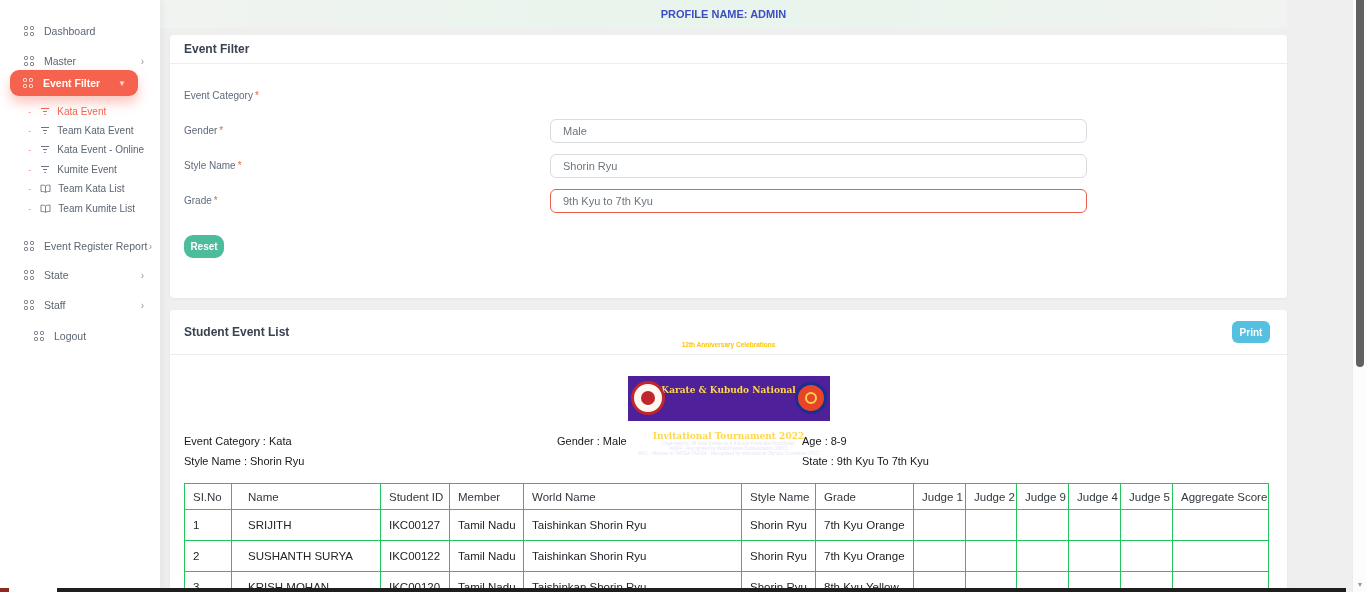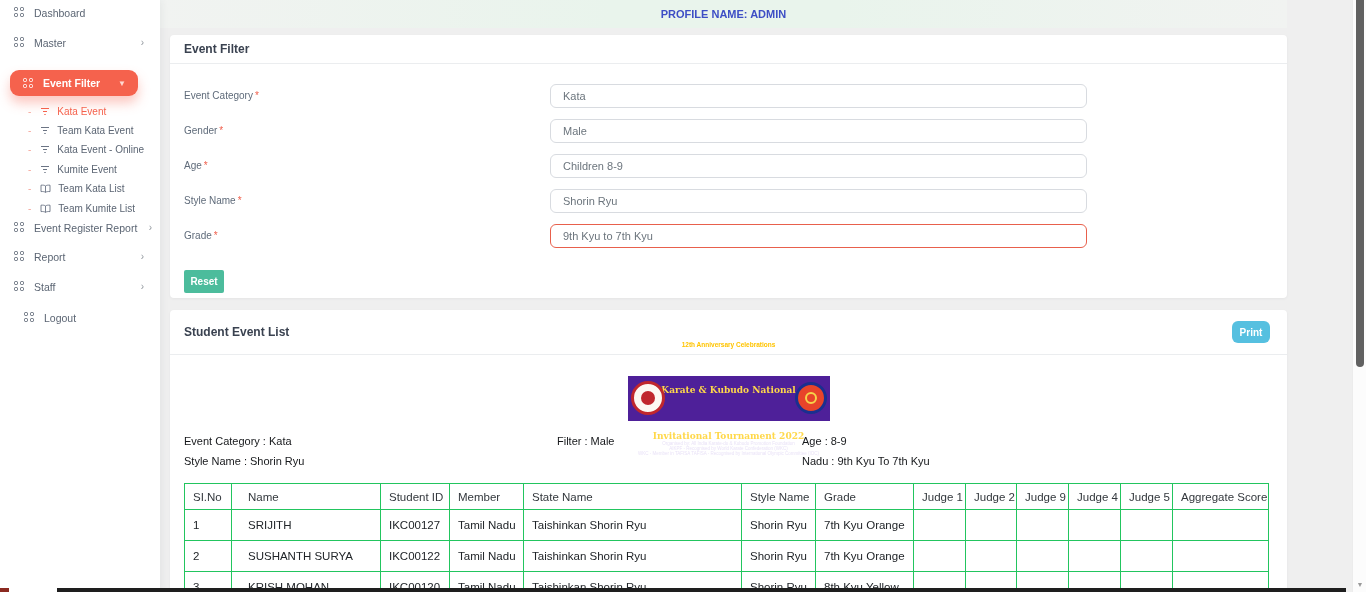--- a/index.html
+++ b/index.html
@@ -2,22 +2,22 @@
 <html><head>
 <meta charset="utf-8">
 <style>
   * { margin:0; padding:0; box-sizing:border-box; }
   html,body { width:1366px; height:592px; overflow:hidden; }
   body { position:relative; font-family:"Liberation Sans", sans-serif; background:#efefef; }
 
   
   .sidebar { position:absolute; left:0; top:0; width:160px; height:592px; background:#fff;
              box-shadow:1px 0 8px rgba(40,50,70,.07); z-index:4; }
-  .nav-item { position:absolute; left:0; width:160px; height:30px; display:flex; align-items:flex-start;
-              padding-left:14px; color:#5b6573; font-size:10.5px; cursor:pointer; }
+  .nav-item { position:absolute; left:0; width:160px; height:30px; display:flex; align-items:flex-end;
+              padding-left:24px; color:#5b6573; font-size:10.5px; cursor:pointer; }
   .nav-item .lbl { margin-left:9px; }
   .grid-ic { width:11px; height:11px; display:grid; grid-template-columns:4px 4px; grid-template-rows:4px 4px; gap:2px; flex:none; }
   .grid-ic i { display:block; border:1.1px solid currentColor; border-radius:1.5px; }
   .chev { margin-left:auto; margin-right:16px; font-size:10px; color:#93999f; }
   .nav-active { position:absolute; left:10px; top:70px; width:128px; height:26px; background:#f5624d;
                 border-radius:9px; color:#fff; display:flex; align-items:center; padding-left:13px;
                 font-size:10.5px; font-weight:bold; box-shadow:0 7px 12px rgba(245,98,77,.35); cursor:pointer; }
   .nav-active .lbl { margin-left:9px; }
   .nav-active .chevd { margin-left:auto; margin-right:12px; font-size:8px; color:#ffd9d2; }
   .sub-item { position:absolute; left:0; width:160px; height:19px; display:flex; align-items:center;
@@ -46,21 +46,21 @@
 
   
   .form { padding:20px 14px 0 14px; }
   .form-row { position:relative; height:35px; }
   .form-label { position:absolute; left:0; top:6px; font-size:10px; color:#5f6b7a; }
   .req { color:#f0604d; margin-left:2px; }
   .form-input { position:absolute; left:366px; top:0; width:537px; height:24px; border:1px solid #d8dbe0;
                 border-radius:6px; padding:0 12px; font-size:11px; color:#6c757d; background:#fff;
                 font-family:inherit; outline:none; }
   .form-input.error { border:1px solid #e8604c; }
-  .btn-reset { margin-top:11px; width:40px; height:23px; background:#4cbc9c; border:none; border-radius:2px;
+  .btn-reset { margin-top:11px; width:40px; height:23px; background:#4cbc9c; border:none; border-radius:9px;
                color:#fff; font-size:10px; font-weight:bold; font-family:inherit; cursor:pointer; }
 
   
   .btn-print { position:absolute; right:17px; top:11px; width:38px; height:22px; background:#56c0e0;
                border:none; border-radius:6px; color:#fff; font-size:10px; font-weight:bold;
                font-family:inherit; cursor:pointer; }
   .banner { position:relative; width:202px; height:45px; margin:21px auto 0 auto; background:#4e2099;
             display:flex; flex-direction:column; align-items:center; justify-content:center; padding:1px 0; }
   .banner .l1 { font-size:6.5px; font-weight:bold; color:#ffc400; line-height:8px; }
   .banner .l2, .banner .l3 { font-family:"DejaVu Serif", serif; font-size:9px; font-weight:bold;
@@ -204,21 +204,21 @@
     <span class="chev" style="margin-right:8px;">›</span>
   </div>
 
   <div class="nav-item" style="top:251px;">
     <span class="grid-ic">
         <i></i>
         <i></i>
         <i></i>
         <i></i>
       </span>
-    <span class="lbl">Report</span>
+    <span class="lbl">State</span>
     <span class="chev">›</span>
   </div>
 
   <div class="nav-item" style="top:281px;">
     <span class="grid-ic">
         <i></i>
         <i></i>
         <i></i>
         <i></i>
       </span>
@@ -242,32 +242,27 @@
 </div>
 
 <div class="card card1">
   <div class="card-head">
     <span>Event Filter</span>
   </div>
   <div class="form">
 
     <div class="form-row">
       <span class="form-label"><span>Event Category</span><span class="req">*</span></span>
-      <input class="form-input" readonly="" value="Kata" style="">
     </div>
 
     <div class="form-row">
       <span class="form-label"><span>Gender</span><span class="req">*</span></span>
       <input class="form-input" readonly="" value="Male" style="">
     </div>
 
-    <div class="form-row">
-      <span class="form-label"><span>Age</span><span class="req">*</span></span>
-      <input class="form-input" readonly="" value="Children 8-9" style="">
-    </div>
 
     <div class="form-row">
       <span class="form-label"><span>Style Name</span><span class="req">*</span></span>
       <input class="form-input" readonly="" value="Shorin Ryu" style="">
     </div>
 
     <div class="form-row">
       <span class="form-label"><span>Grade</span><span class="req">*</span></span>
       <input class="form-input error" readonly="" value="9th Kyu to 7th Kyu" style="">
     </div>
@@ -292,24 +287,24 @@
     <div class="l1">12th Anniversary Celebrations</div>
     <div class="l2">Karate &amp; Kubudo National</div>
     <div class="l3">Invitational Tournament 2022</div>
     <div class="sm">Organised by: All India Karate-do &amp; Kubudo Promotion Foundation</div>
     <div class="sm">AIKPF - Recognised by World Karate Confederation (WKC)</div>
     <div class="sm">WKC - Member in TAFISA TAFISA - Recognised by International Olympic Committee (IOC)</div>
   </div>
 
   <div class="summary">
     <span class="s-r1 s-c1">Event Category : Kata</span>
-    <span class="s-r1 s-c2">Filter : Male</span>
+    <span class="s-r1 s-c2">Gender : Male</span>
     <span class="s-r1 s-c3">Age : 8-9</span>
     <span class="s-r2 s-c1">Style Name : Shorin Ryu</span>
-    <span class="s-r2 s-c3">Nadu : 9th Kyu To 7th Kyu</span>
+    <span class="s-r2 s-c3">State : 9th Kyu To 7th Kyu</span>
   </div>
 
   <table class="students">
     <colgroup>
       <col style="width:47px">
         <col style="width:149px">
         <col style="width:69px">
         <col style="width:74px">
       <col style="width:218px">
         <col style="width:74px">
@@ -320,21 +315,21 @@
         <col style="width:52px">
         <col style="width:52px">
       <col style="width:96px">
     </colgroup>
     <thead>
       <tr>
           <th>SI.No</th>
           <th>Name</th>
           <th>Student ID</th>
           <th>Member</th>
-          <th>State Name</th>
+          <th>World Name</th>
           <th>Style Name</th>
           <th>Grade</th>
           <th>Judge 1</th>
           <th>Judge 2</th>
           <th>Judge 9</th>
           <th>Judge 4</th>
           <th>Judge 5</th>
           <th>Aggregate Score</th>
         </tr>
     </thead>

